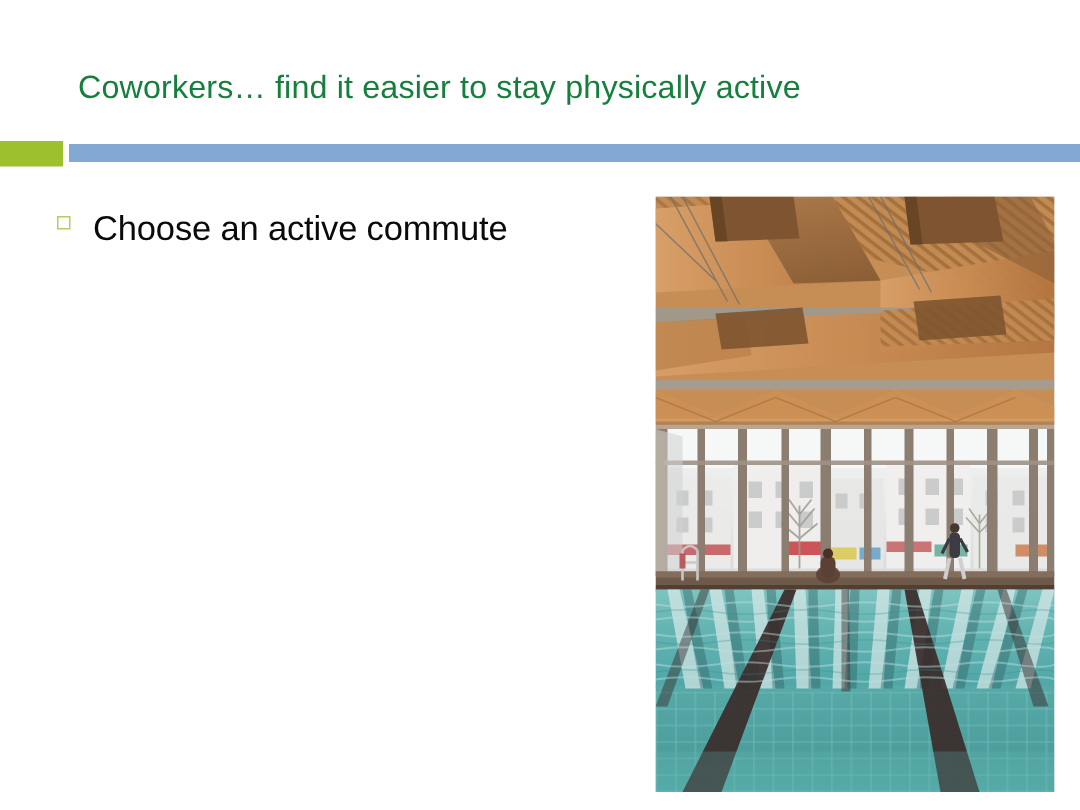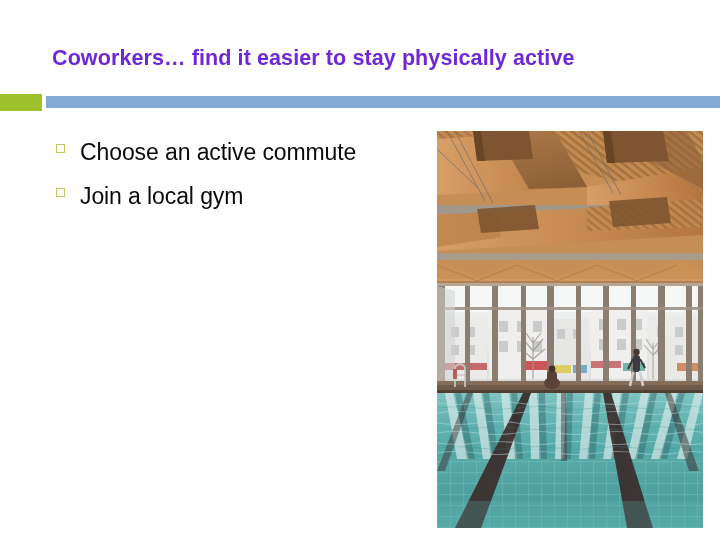--- a/index.html
+++ b/index.html
@@ -22,22 +22,22 @@
     background: #ffffff;
   }
 
   
   #slide-title {
     position: absolute;
     left: 52px;
     top: 44px;
     width: 620px;
     font-size: 21.5px;
-    font-weight: bold;
-    color: #6d28d9;
+    font-weight: normal;
+    color: #15803d;
     letter-spacing: 0.1px;
     white-space: nowrap;
     line-height: 28px;
   }
 
   
   #accent-green {
     position: absolute;
     left: 0px;
     top: 94px;
@@ -50,21 +50,21 @@
     left: 46px;
     top: 96px;
     width: 674px;
     height: 12px;
     background: #82a8d4;
   }
 
   
   #bullet-list {
     position: absolute;
-    left: 50px;
+    left: 32px;
     top: 134px;
     width: 350px;
   }
   .bullet-item {
     position: relative;
     padding-left: 30px;
     margin-bottom: 8px;
     font-size: 23px;
     line-height: 36px;
     color: #0a0a0a;
@@ -106,24 +106,20 @@
   <div id="accent-green"></div>
   <div id="accent-blue"></div>
 
   <div id="bullet-list">
 
     <div class="bullet-item">
       <span class="bullet-marker"></span>
       <span class="bullet-text">Choose an active commute</span>
     </div>
 
-    <div class="bullet-item">
-      <span class="bullet-marker"></span>
-      <span class="bullet-text">Join a local gym</span>
-    </div>
 
 
   </div>
 
   <div id="photo">
     <svg width="266" height="397" viewBox="0 0 266 397" xmlns="http://www.w3.org/2000/svg">
       <defs>
         <linearGradient id="glass" x1="0" y1="0" x2="0" y2="1">
           <stop offset="0%" stop-color="#f2f3f3"></stop>
           <stop offset="55%" stop-color="#e9eaea"></stop>

